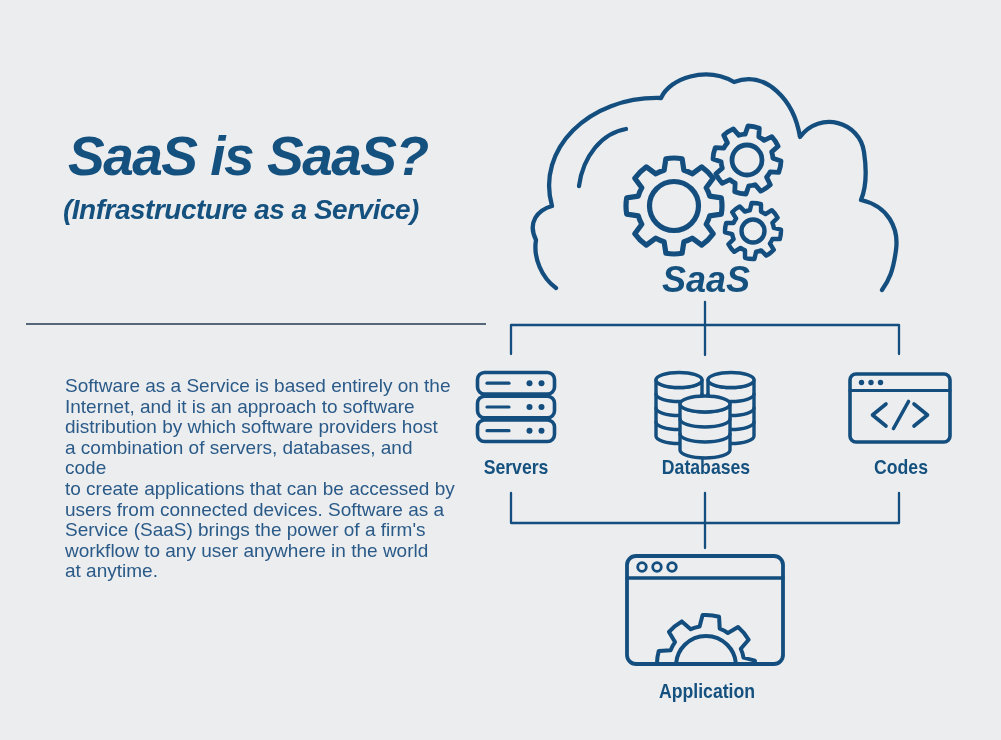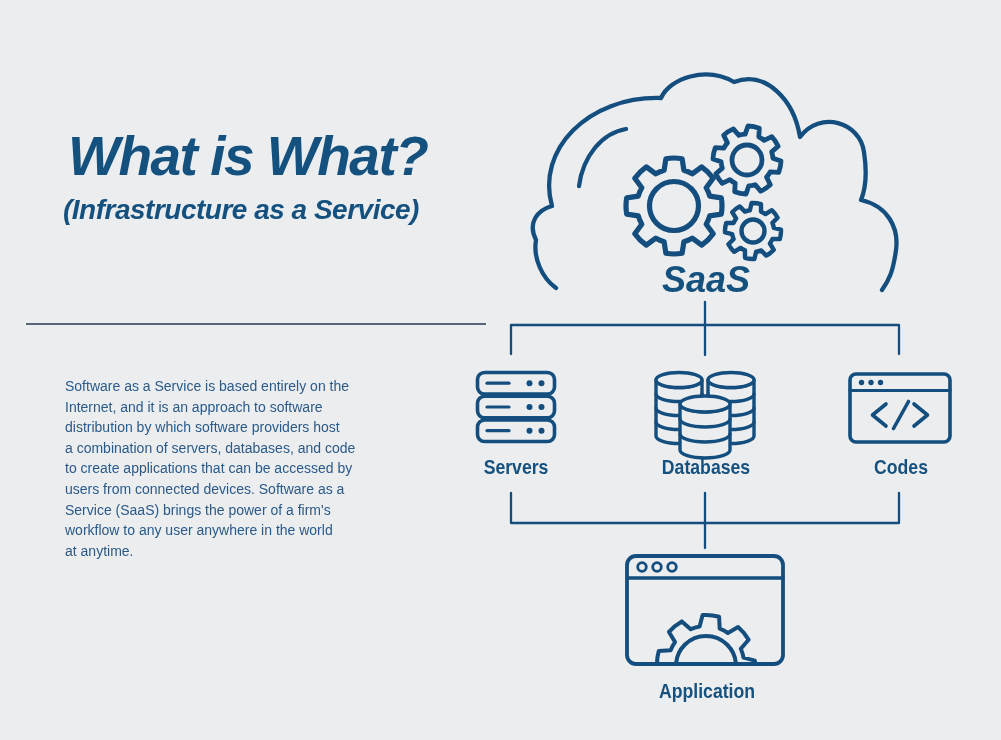--- a/index.html
+++ b/index.html
@@ -16,21 +16,21 @@
     color:var(--title); letter-spacing:-1.5px; white-space:nowrap;
   }
   .page-subtitle{
     left:63px; top:194px; font-size:28px; font-weight:700; font-style:italic;
     color:var(--title); letter-spacing:-0.5px; white-space:nowrap;
   }
   .divider{
     left:26px; top:323px; width:460px; height:2px; background:var(--divider);
   }
   .description{
-    left:65px; top:376px; width:390px; font-size:14px; line-height:20.6px;
+    left:65px; top:376px; width:390px; font-size:19px; line-height:20.6px;
     color:var(--body); white-space:pre-line;
   }
   .saas-label{
     top:259px; left:706px; transform:translateX(-50%);
     font-size:36px; font-weight:700; font-style:italic; color:var(--title);
     white-space:nowrap;
   }
   .node-label{
     font-size:21px; font-weight:700; color:var(--title); white-space:nowrap;
     transform:translateX(-50%) scaleX(0.84); transform-origin:center top;
@@ -39,21 +39,21 @@
   svg.diagram{left:0; top:0;}
   .ink{stroke:var(--ink); fill:none; stroke-linecap:round; stroke-linejoin:round;}
   .fillbg{fill:var(--bg);}
   .dot{fill:var(--ink); stroke:none;}
 </style>
 </head>
 <body>
 
 <div class="canvas">
 
-  <div class="abs page-title">What is What?</div>
+  <div class="abs page-title">SaaS is SaaS?</div>
   <div class="abs page-subtitle">(Infrastructure as a Service)</div>
   <div class="abs divider"></div>
   <div class="abs description">Software as a Service is based entirely on the
 Internet, and it is an approach to software
 distribution by which software providers host
 a combination of servers, databases, and code
 to create applications that can be accessed by
 users from connected devices. Software as a
 Service (SaaS) brings the power of a firm's
 workflow to any user anywhere in the world

